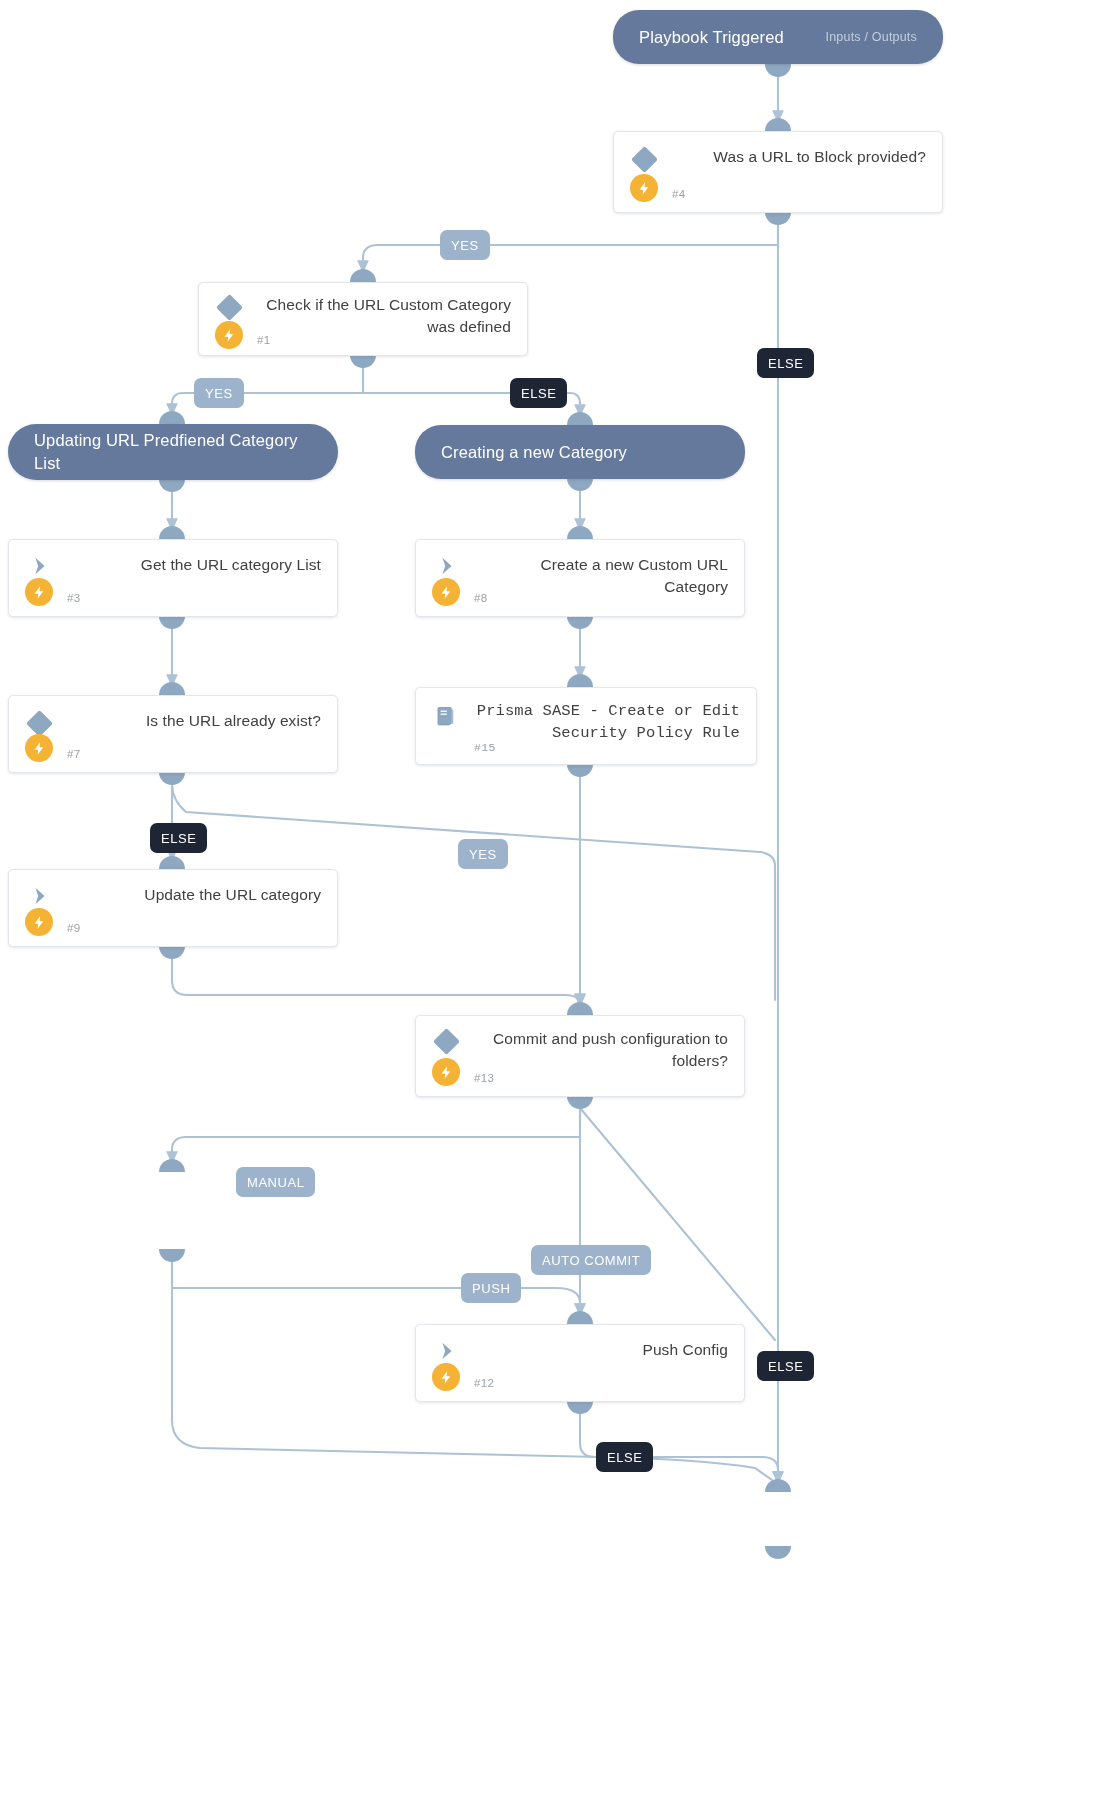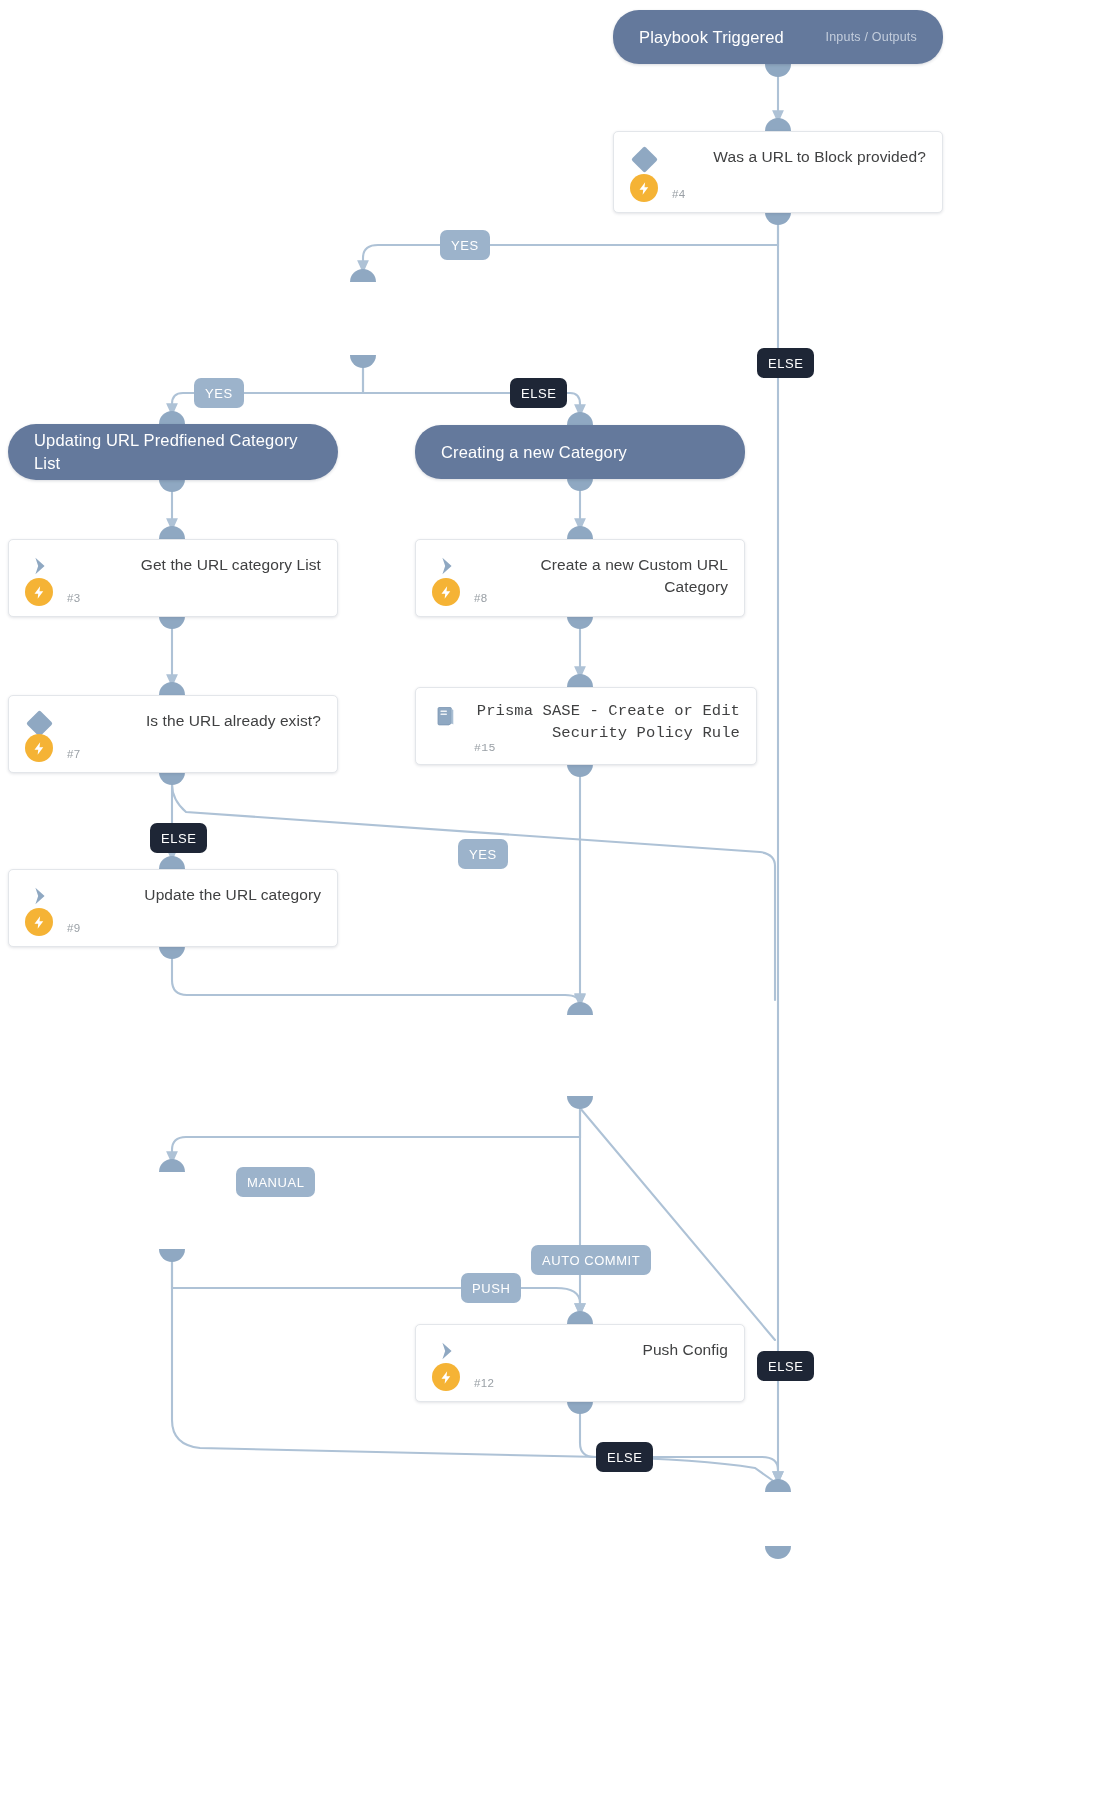--- a/index.html
+++ b/index.html
@@ -248,20 +248,32 @@
       <div class="node-title">Was a URL to Block provided?</div>
       <span class="icon-bolt">
         <svg width="15" height="15" viewBox="0 0 24 24">
             <path d="M13 2 L4 14 h6 l-1 8 9-12 h-6 z" fill="#ffffff"></path>
           </svg>
       </span>
       <div class="node-id">#4</div>
     </div>
   </div>
 
+  <div class="node" style="left:198px; top:282px; width:330px; height:74px;">
+    <div class="node-inner" style="padding-top:11px;">
+      <span class="icon-diamond" style="top:15px;"></span>
+      <div class="node-title">Check if the URL Custom Category was defined</div>
+      <span class="icon-bolt" style="bottom:6px;">
+        <svg width="15" height="15" viewBox="0 0 24 24">
+            <path d="M13 2 L4 14 h6 l-1 8 9-12 h-6 z" fill="#ffffff"></path>
+          </svg>
+      </span>
+      <div class="node-id" style="bottom:9px;">#1</div>
+    </div>
+  </div>
 
   <div class="pill-node" style="left:415px; top:425px; width:330px; height:54px;">
     <span class="pill-label">Creating a new Category</span>
   </div>
 
   <div class="pill-node" style="left:8px; top:424px; width:330px; height:56px; border-radius:28px;">
     <span class="pill-label">Updating URL Predfiened Category List</span>
   </div>
 
   <div class="node" style="left:8px; top:539px; width:330px; height:78px;">
@@ -336,20 +348,32 @@
       <div class="node-title">Update the URL category</div>
       <span class="icon-bolt">
         <svg width="15" height="15" viewBox="0 0 24 24">
             <path d="M13 2 L4 14 h6 l-1 8 9-12 h-6 z" fill="#ffffff"></path>
           </svg>
       </span>
       <div class="node-id">#9</div>
     </div>
   </div>
 
+  <div class="node" style="left:415px; top:1015px; width:330px; height:82px;">
+    <div class="node-inner" style="padding-top:12px;">
+      <span class="icon-diamond" style="top:16px;"></span>
+      <div class="node-title">Commit and push configuration to folders?</div>
+      <span class="icon-bolt">
+        <svg width="15" height="15" viewBox="0 0 24 24">
+            <path d="M13 2 L4 14 h6 l-1 8 9-12 h-6 z" fill="#ffffff"></path>
+          </svg>
+      </span>
+      <div class="node-id">#13</div>
+    </div>
+  </div>
 
 
   <div class="node" style="left:415px; top:1324px; width:330px; height:78px;">
     <div class="node-inner">
       <span class="icon-chevron">
         <svg width="22" height="22" viewBox="0 0 24 24">
             <path d="M7 3 L17 12 L7 21 L10 12 z" fill="#8fa8c2"></path>
           </svg>
       </span>
       <div class="node-title">Push Config</div>

